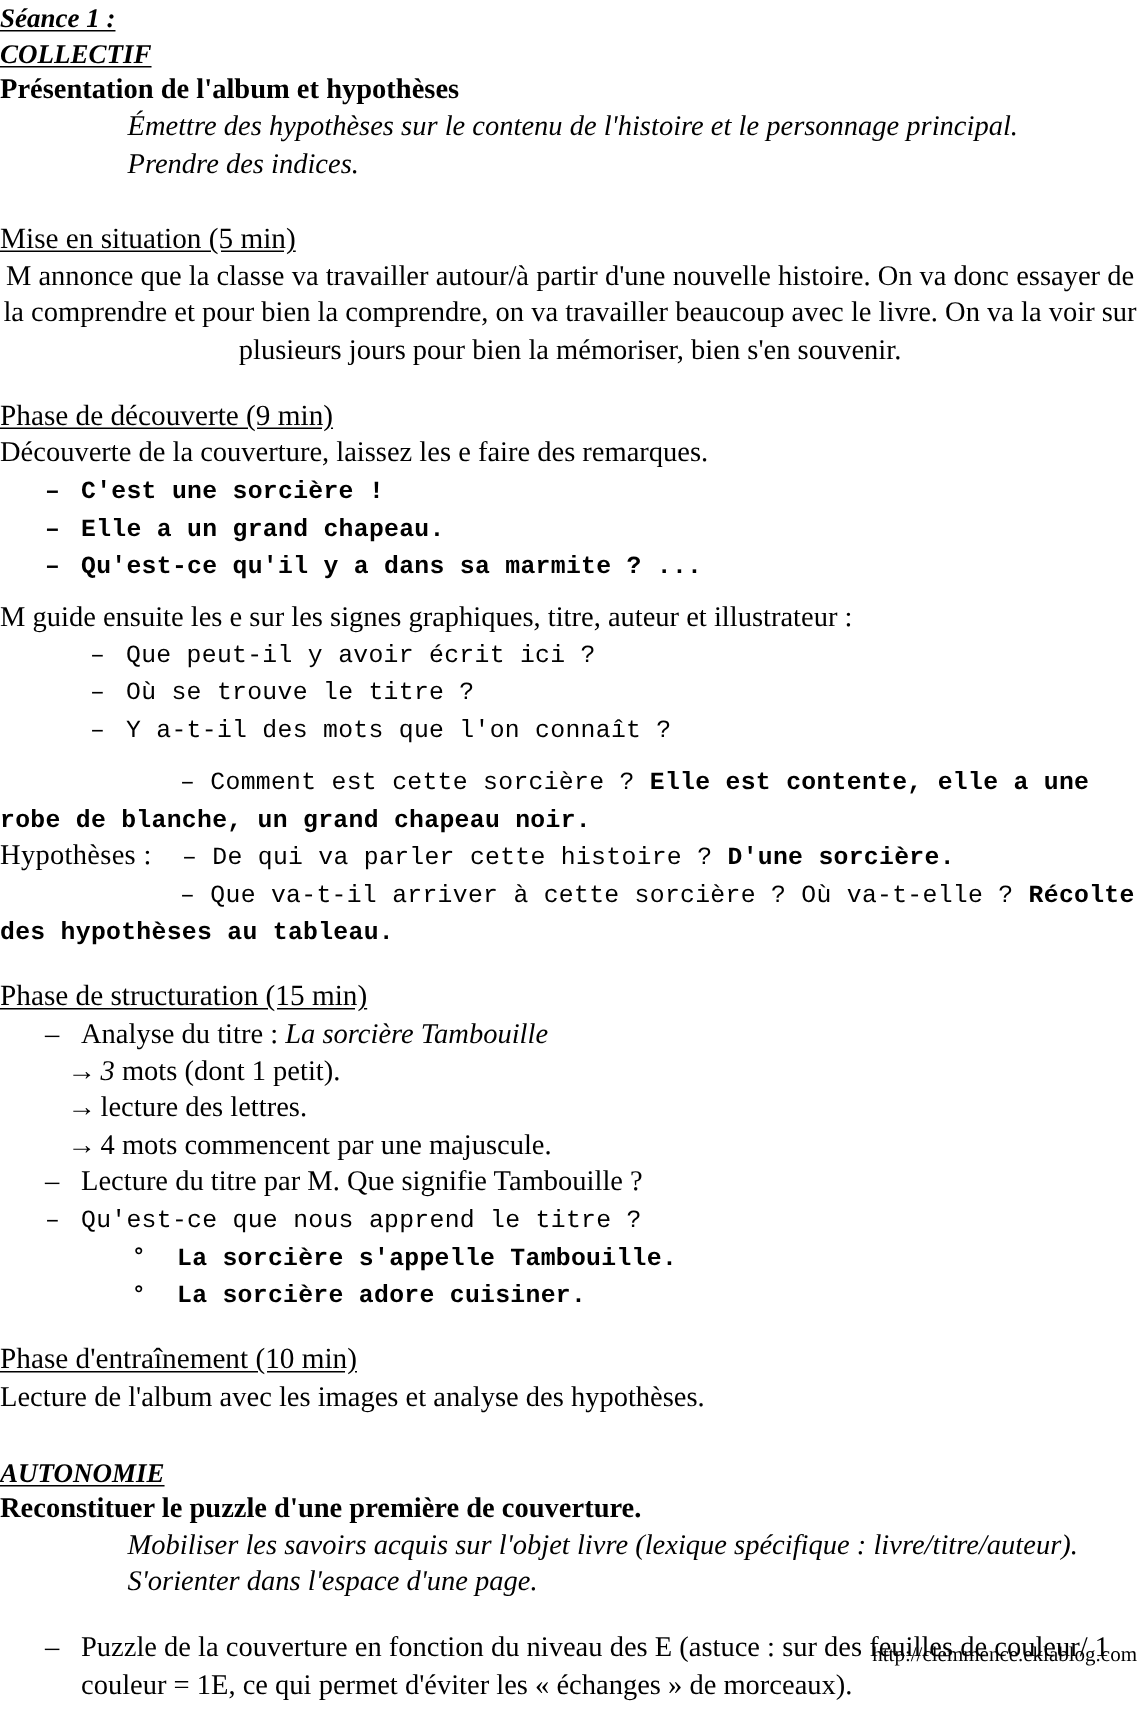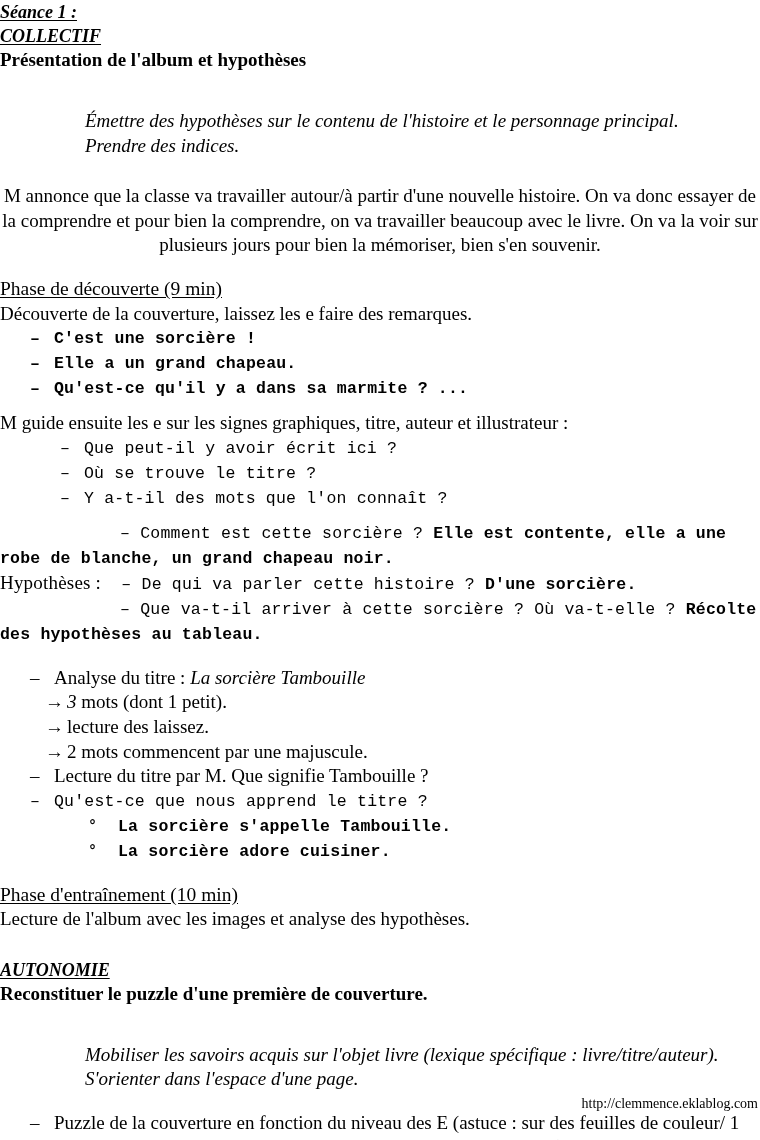--- a/index.html
+++ b/index.html
@@ -62,21 +62,21 @@
     line-height: 25px;
     letter-spacing: 0.2px;
   }
   .mono-b {
     font-weight: bold;
   }
   .gap-sm { height: 10px; }
   .gap-md { height: 19px; }
   .gap-lg { height: 26px; }
 
-  .indent-obj { padding-left: 85px; margin-top: 36px; }
+  .indent-obj { padding-left: 85px; }
   .indent-1   { padding-left: 30px; }
   .indent-2   { padding-left: 60px; }
 
   .li {
     display: flex;
     align-items: flex-start;
   }
   .li-dash {
     flex: 0 0 auto;
     width: 24px;
@@ -119,20 +119,21 @@
     <div class="serif b">Présentation de l'album et hypothèses</div>
     <div class="indent-obj">
       <div class="serif i">Émettre des hypothèses sur le contenu de l'histoire et le personnage principal.</div>
       <div class="serif i">Prendre des indices.</div>
     </div>
   </div>
 
   <div class="gap-lg"></div>
 
   <div>
+    <div class="hdr-ul">Mise en situation (5 min)</div>
     <p class="serif para">M annonce que la classe va travailler autour/à partir d'une nouvelle histoire. On va donc essayer de la comprendre et pour bien la comprendre, on va travailler beaucoup avec le livre. On va la voir sur plusieurs jours pour bien la mémoriser, bien s'en souvenir.</p>
   </div>
 
   <div class="gap-md"></div>
 
   <div>
     <div class="hdr-ul">Phase de découverte (9 min)</div>
     <div class="serif">Découverte de la couverture, laissez les e faire des remarques.</div>
 
     <div class="indent-1">
@@ -188,39 +189,40 @@
     <div class="mono flow">
       <span style="display:inline-block;width:120px"></span><span>–</span>
       <span>Que va-t-il arriver à cette sorcière ? Où va-t-elle ?</span>
       <span class="mono-b">Récolte des hypothèses au tableau.</span>
     </div>
   </div>
 
   <div class="gap-md"></div>
 
   <div>
+    <div class="hdr-ul">Phase de structuration (15 min)</div>
 
     <div class="indent-1">
       <div class="li serif">
         <span class="li-dash">–</span>
         <span class="li-body"><span>Analyse du titre : </span><span class="i">La sorcière Tambouille</span></span>
       </div>
 
       <div style="padding-left:15px">
         <div class="li serif">
           <span class="li-arrow">→</span>
           <span class="li-body"><span class="i">3</span><span> mots (dont 1 petit).</span></span>
         </div>
         <div class="li serif">
           <span class="li-arrow">→</span>
-          <span class="li-body">lecture des laissez.</span>
+          <span class="li-body">lecture des lettres.</span>
         </div>
         <div class="li serif">
           <span class="li-arrow">→</span>
-          <span class="li-body">2 mots commencent par une majuscule.</span>
+          <span class="li-body">4 mots commencent par une majuscule.</span>
         </div>
       </div>
 
       <div class="li serif">
         <span class="li-dash">–</span>
         <span class="li-body">Lecture du titre par M. Que signifie Tambouille ?</span>
       </div>
 
       <div class="li mono">
         <span class="li-dash">–</span>

